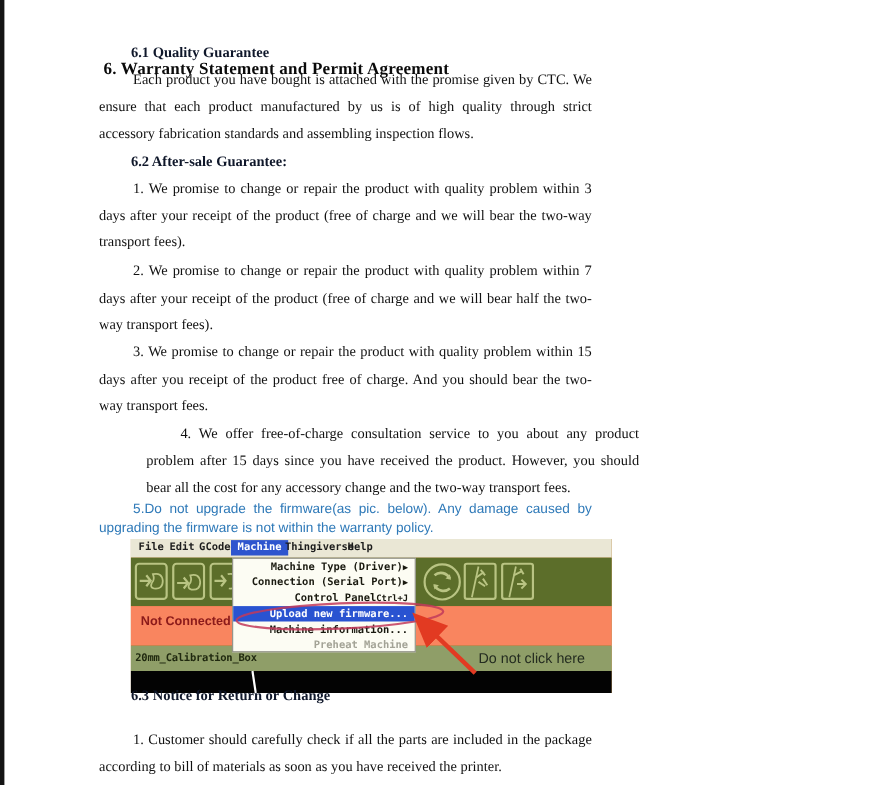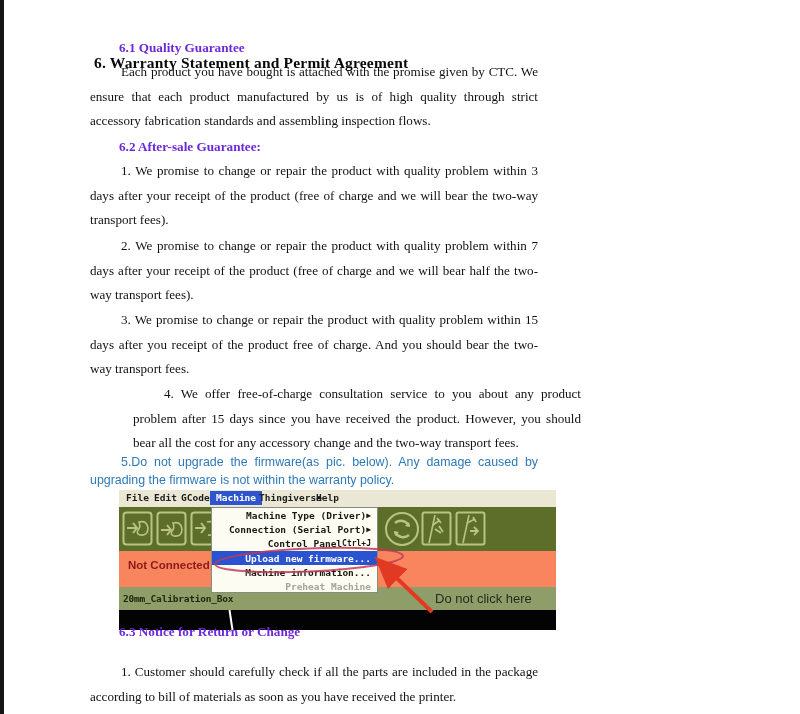--- a/index.html
+++ b/index.html
@@ -5,21 +5,21 @@
   * { margin:0; padding:0; box-sizing:border-box; }
   html,body { width:800px; height:714px; background:#ffffff; overflow:hidden; }
   body { font-family:"Liberation Serif", serif; position:relative; }
 
   .page-edge { position:absolute; left:0; top:0; width:4px; height:714px; background:#141414; }
 
   .doc { position:absolute; left:88px; top:0; width:452px; height:714px; }
 
   .doc-title { position:absolute; left:6px; top:7px; font-size:15.5px; font-weight:bold; color:#0a0a0a; letter-spacing:.2px;margin-top:47px; }
 
-  .h2 { position:absolute; left:0; width:452px; padding-left:31px; font-size:13.2px; font-weight:bold; color:#6d28d9; line-height:24.7px; }
+  .h2 { position:absolute; left:0; width:452px; padding-left:31px; font-size:13.2px; font-weight:bold; color:#0f172a; line-height:24.7px; }
   .h61 { top:36px; } .h62 { top:135px; } .h63 { top:620px; }
 
   .para { position:absolute; left:2px; width:448px; font-size:13.1px; color:#111; line-height:24.7px; text-align:justify; text-indent:31px; }
   .p61 { top:60px; }
   .it1 { top:159px; } .it2 { top:234px; } .it3 { top:308px; } .it4 { top:382px;margin-left:43px; }
   .p63 { top:660px; }
 
   .para-blue { position:absolute; left:2px; top:454px; width:448px; font-family:"Liberation Sans", sans-serif;
                font-size:12.4px; color:#2e79b8; line-height:17.6px; text-align:justify; text-indent:31px; }
 

